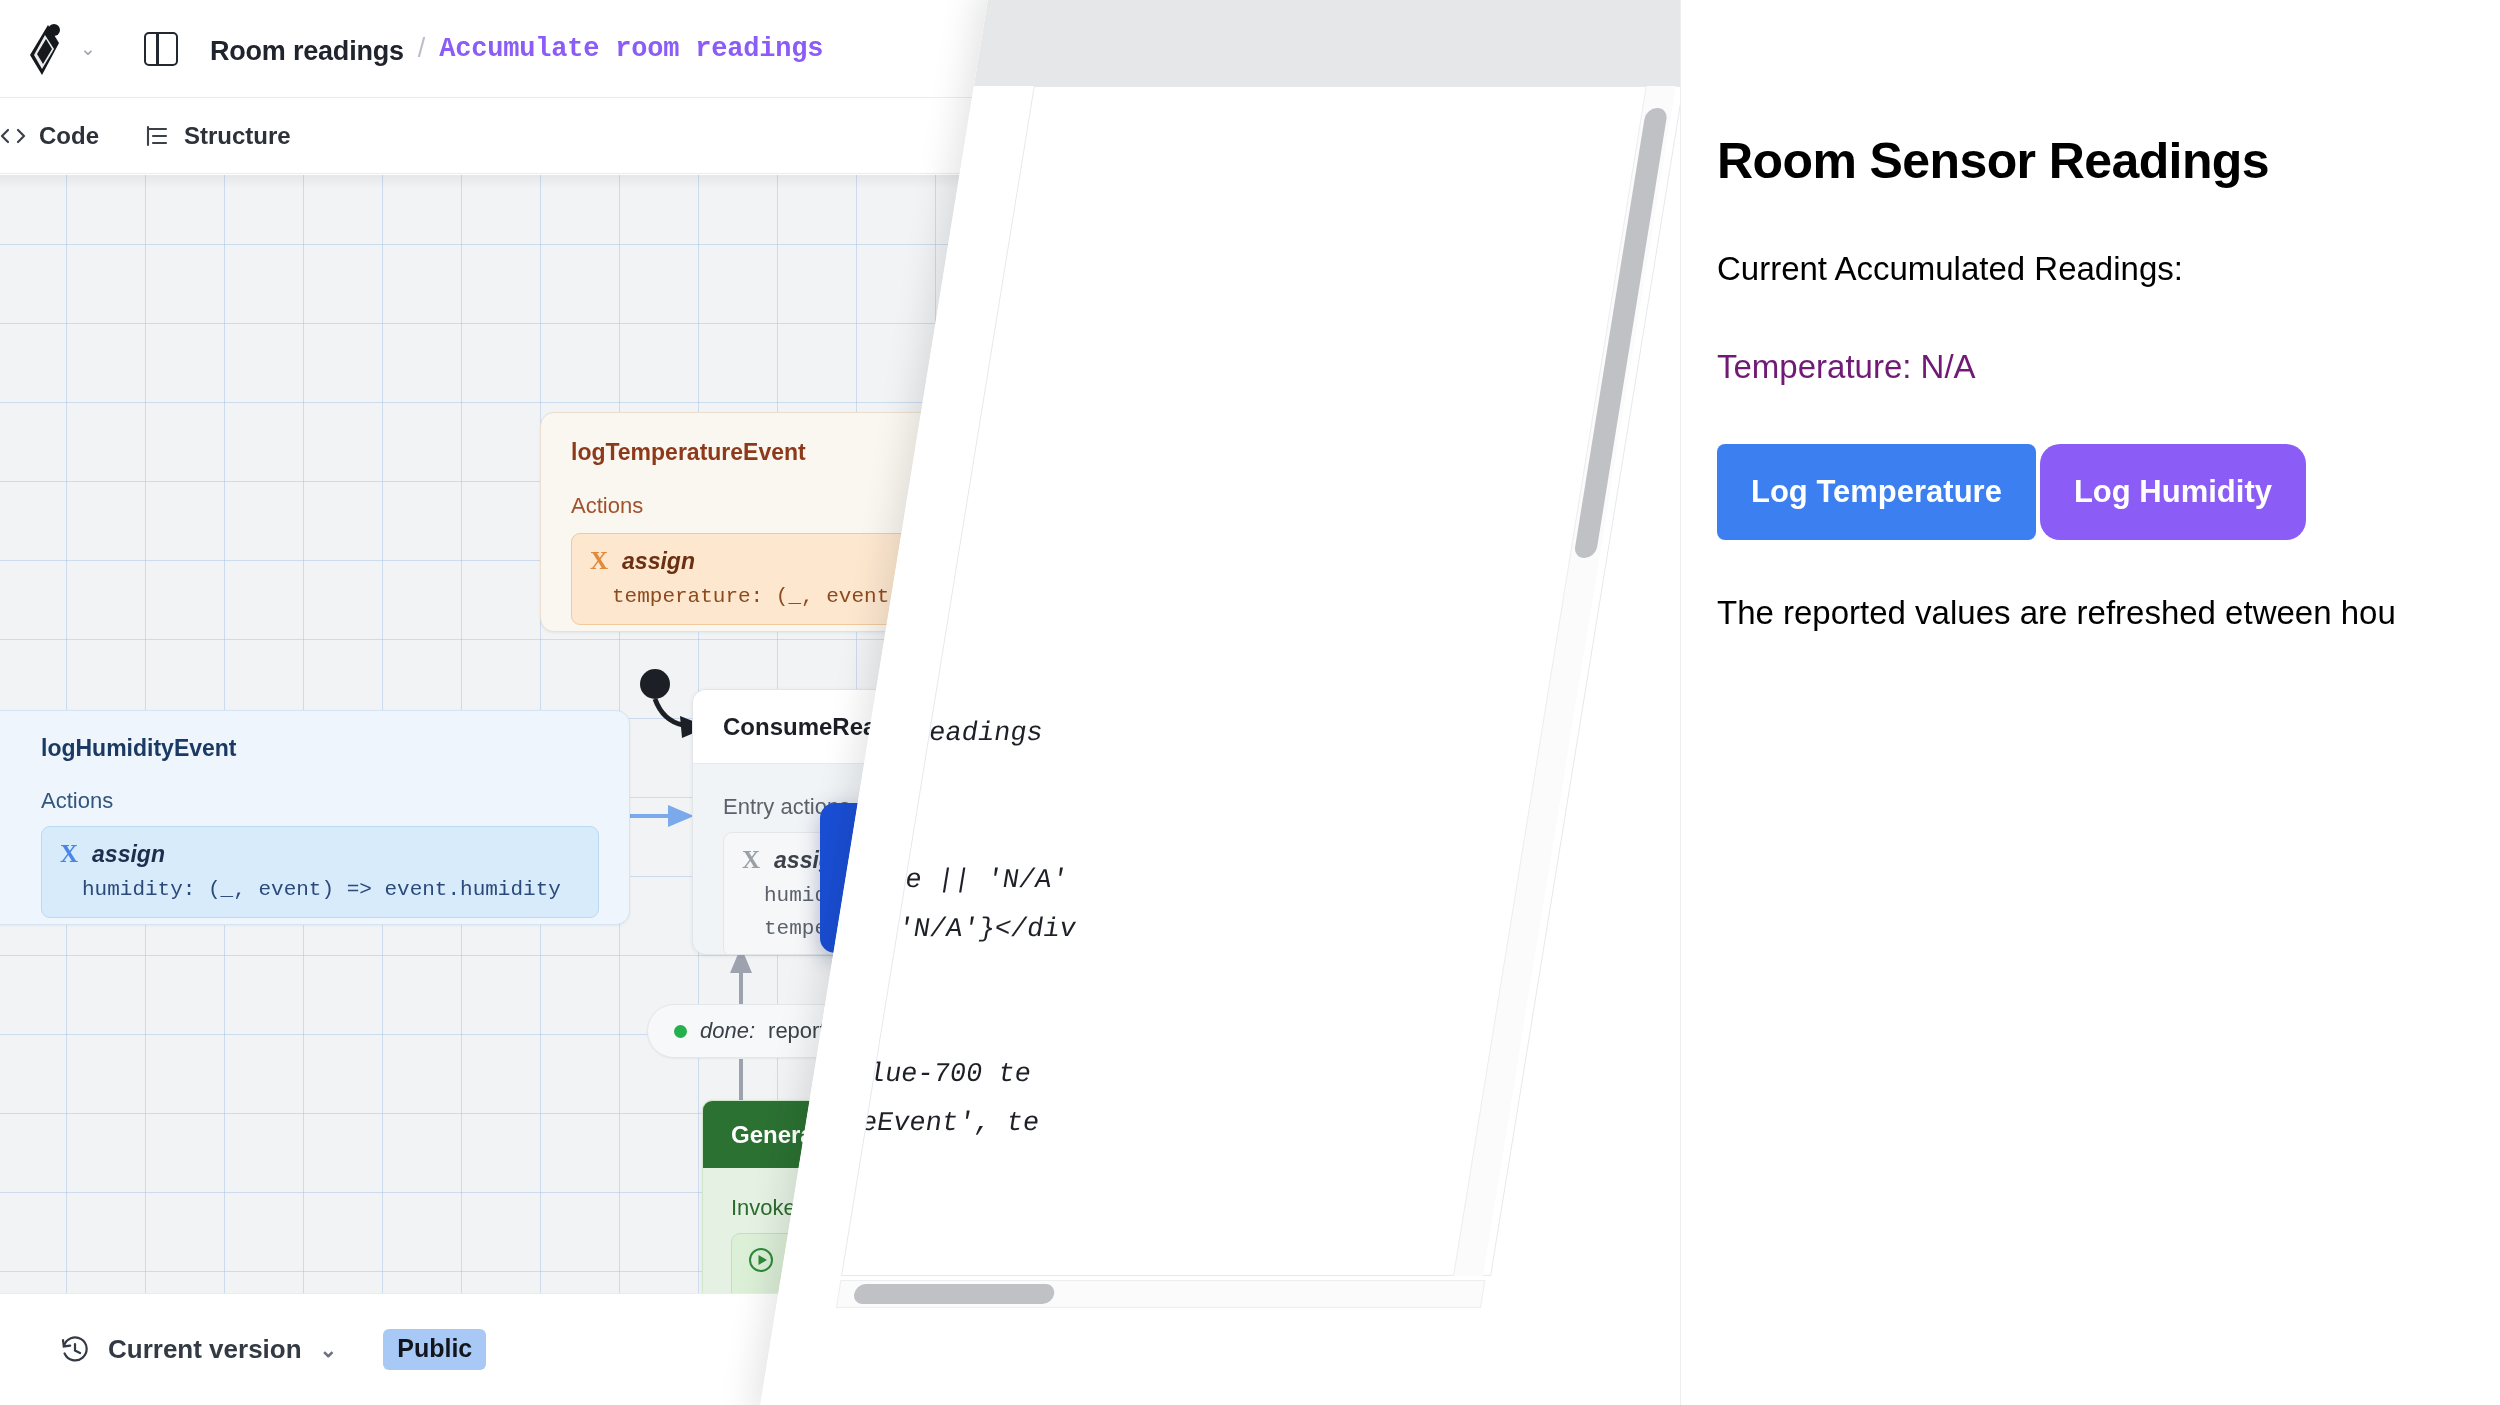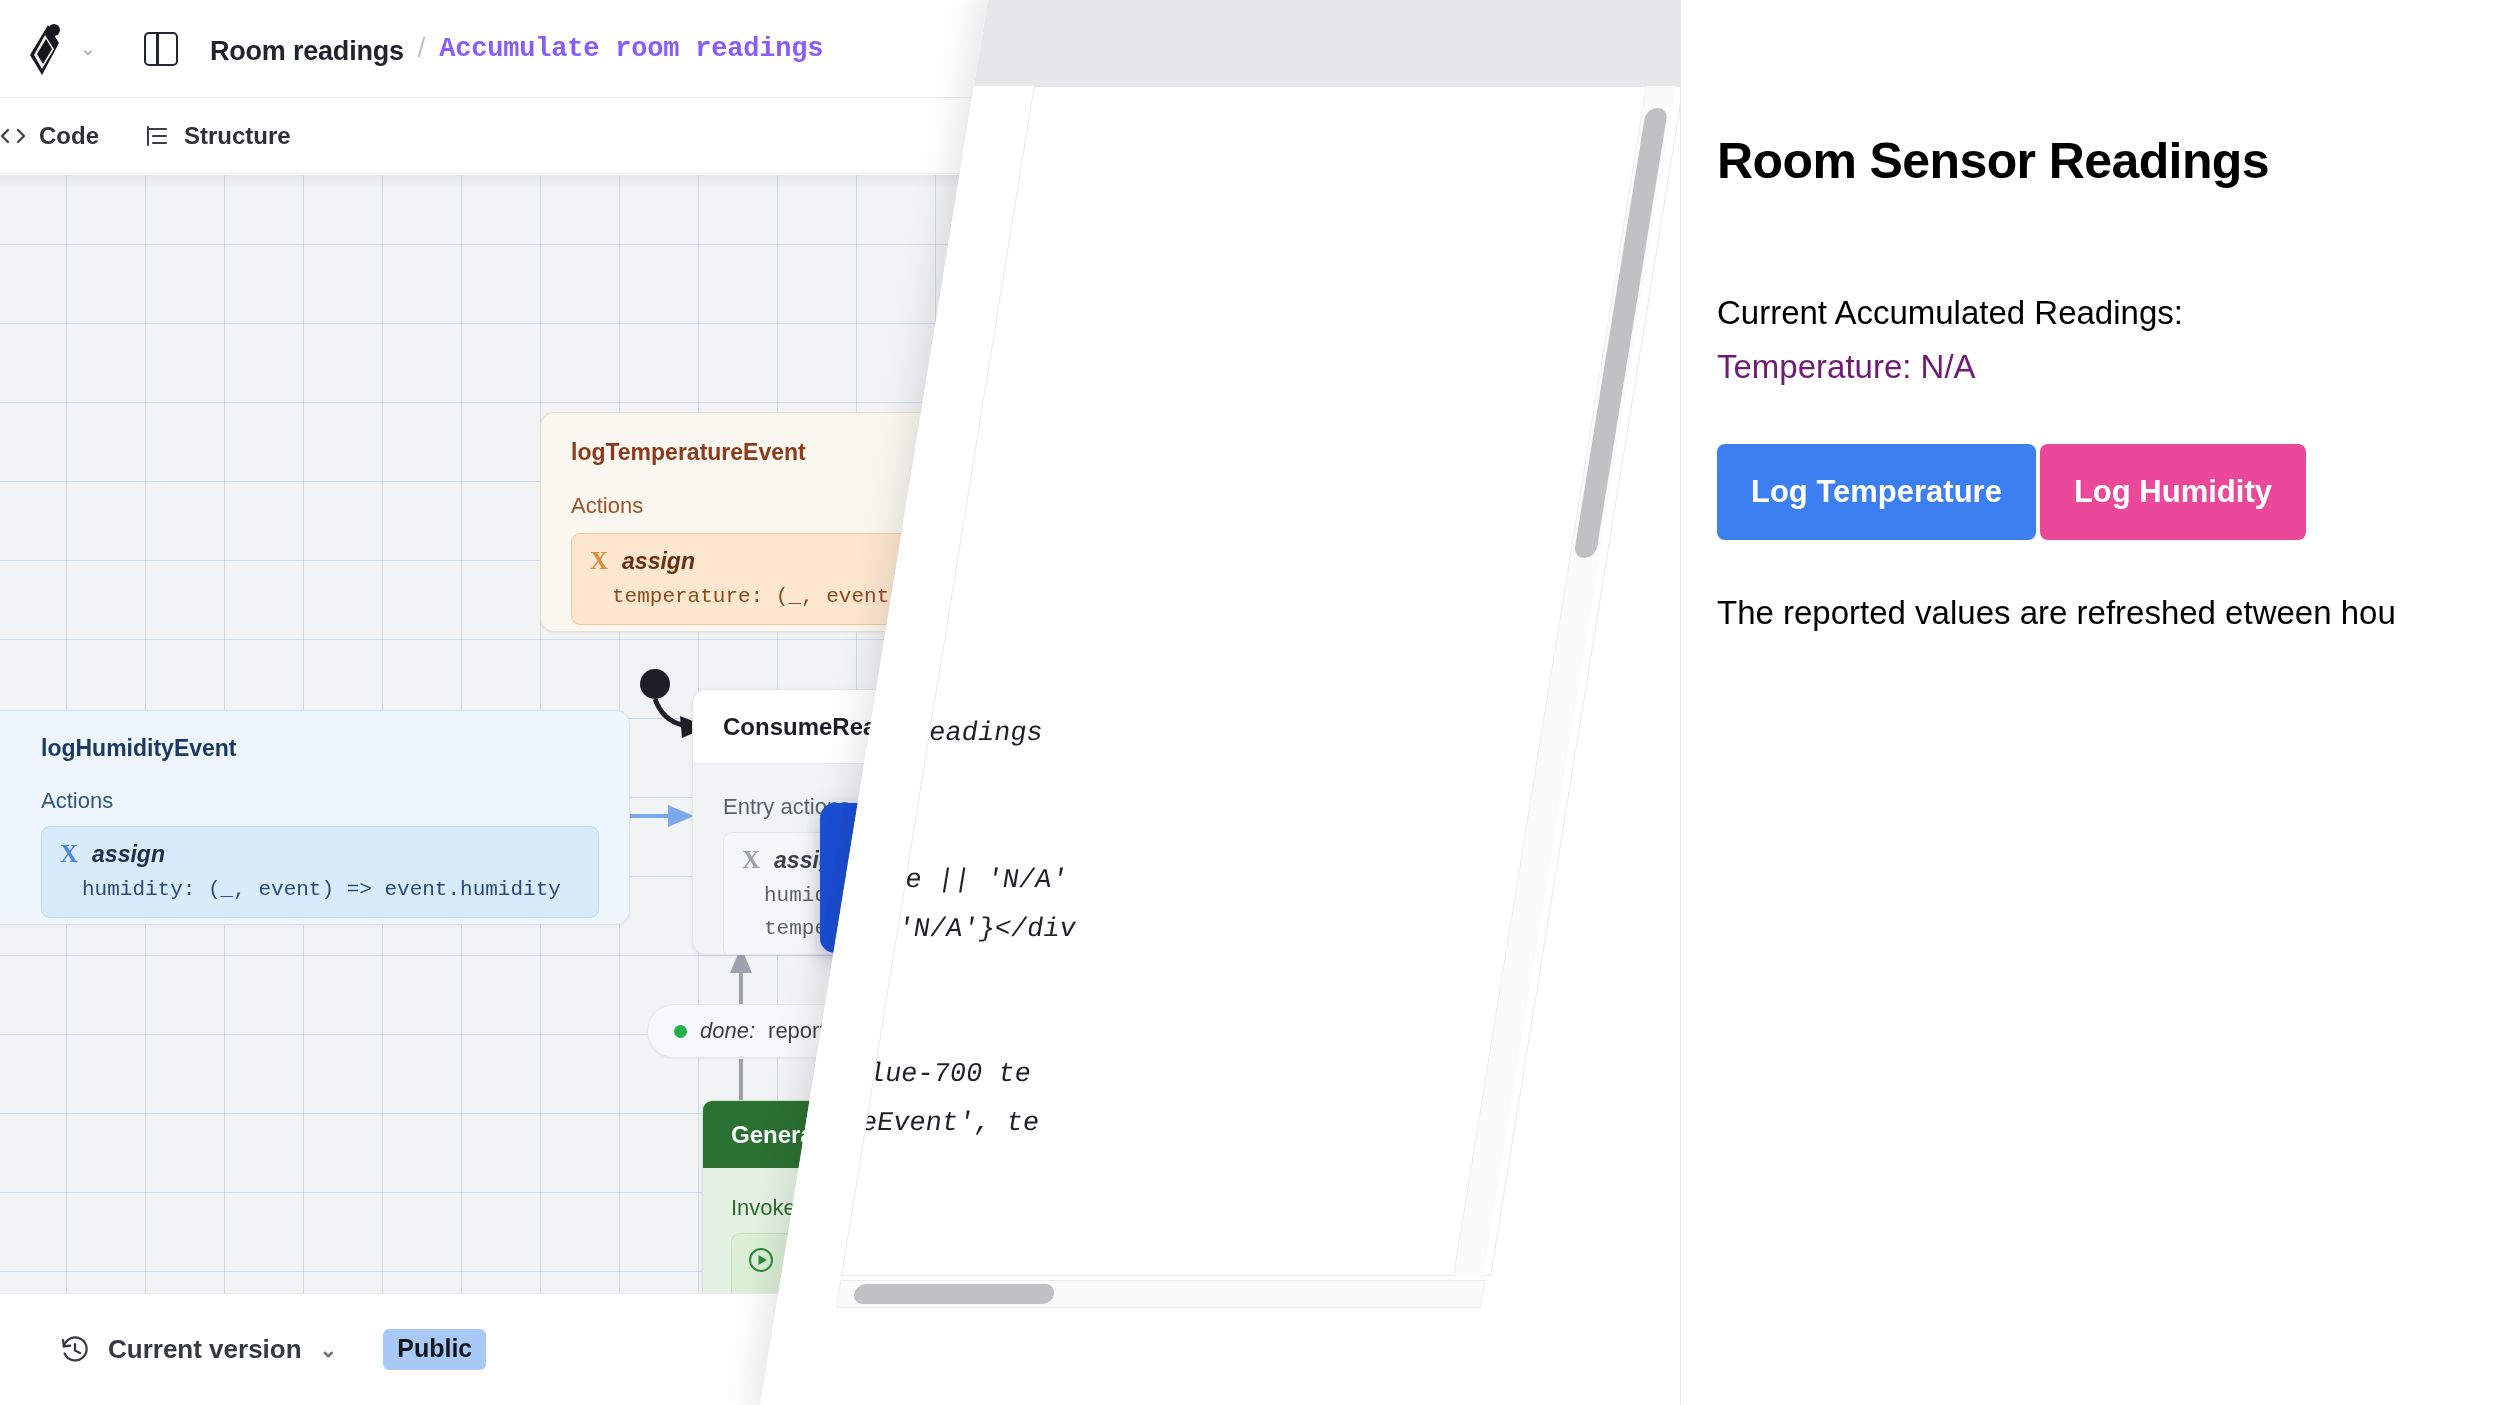--- a/index.html
+++ b/index.html
@@ -274,26 +274,26 @@
   .hbar-track { position:absolute; left: 60px; top: 1294px; width: 645px; height: 28px; background:#fbfbfc; border:1px solid #ededef; }
   .hbar-thumb { position:absolute; left: 76px; top: 1298px; width: 200px; height: 20px; border-radius: 10px; background:#bfc1c4; }
 
   
   .preview {
     position:absolute; left: 1680px; top: 0; width: 820px; height: 1405px;
     background:#ffffff; z-index: 20; overflow:hidden;
     border-left: 1px solid #eceef0;
   }
   .pv-title { position:absolute; left: 36px; top: 132px; font-size: 50px; font-weight: 800; color:#000; letter-spacing:-0.6px; white-space:nowrap; }
-  .pv-sub   { position:absolute; left: 36px; top: 250px; font-size: 33px; color:#000; white-space:nowrap;margin-top:44px; }
+  .pv-sub   { position:absolute; left: 36px; top: 250px; font-size: 33px; color:#000; white-space:nowrap; }
   .pv-temp  { position:absolute; left: 36px; top: 348px; font-size: 33px; color:#701a75; white-space:nowrap; }
   .pv-btns  { position:absolute; left: 36px; top: 444px; display:flex; gap: 4px; }
   .pv-btn { border:none; border-radius: 8px; color:#fff; font-size: 31px; font-weight: 700; padding: 30px 34px; cursor:pointer; font-family:"Liberation Sans", sans-serif; white-space:nowrap; }
   .pv-btn.blue { background:#3b7ff0; }
-  .pv-btn.green { background:#ec4899; }
+  .pv-btn.green { background:#8b5cf6;border-radius:20px; }
   .pv-note  { position:absolute; left: 36px; top: 594px; font-size: 33px; color:#000; white-space:nowrap; }
 </style>
 </head>
 <body>
 
 <div id="root">
 
   <div class="editor-window">
 
     <div class="topbar">

